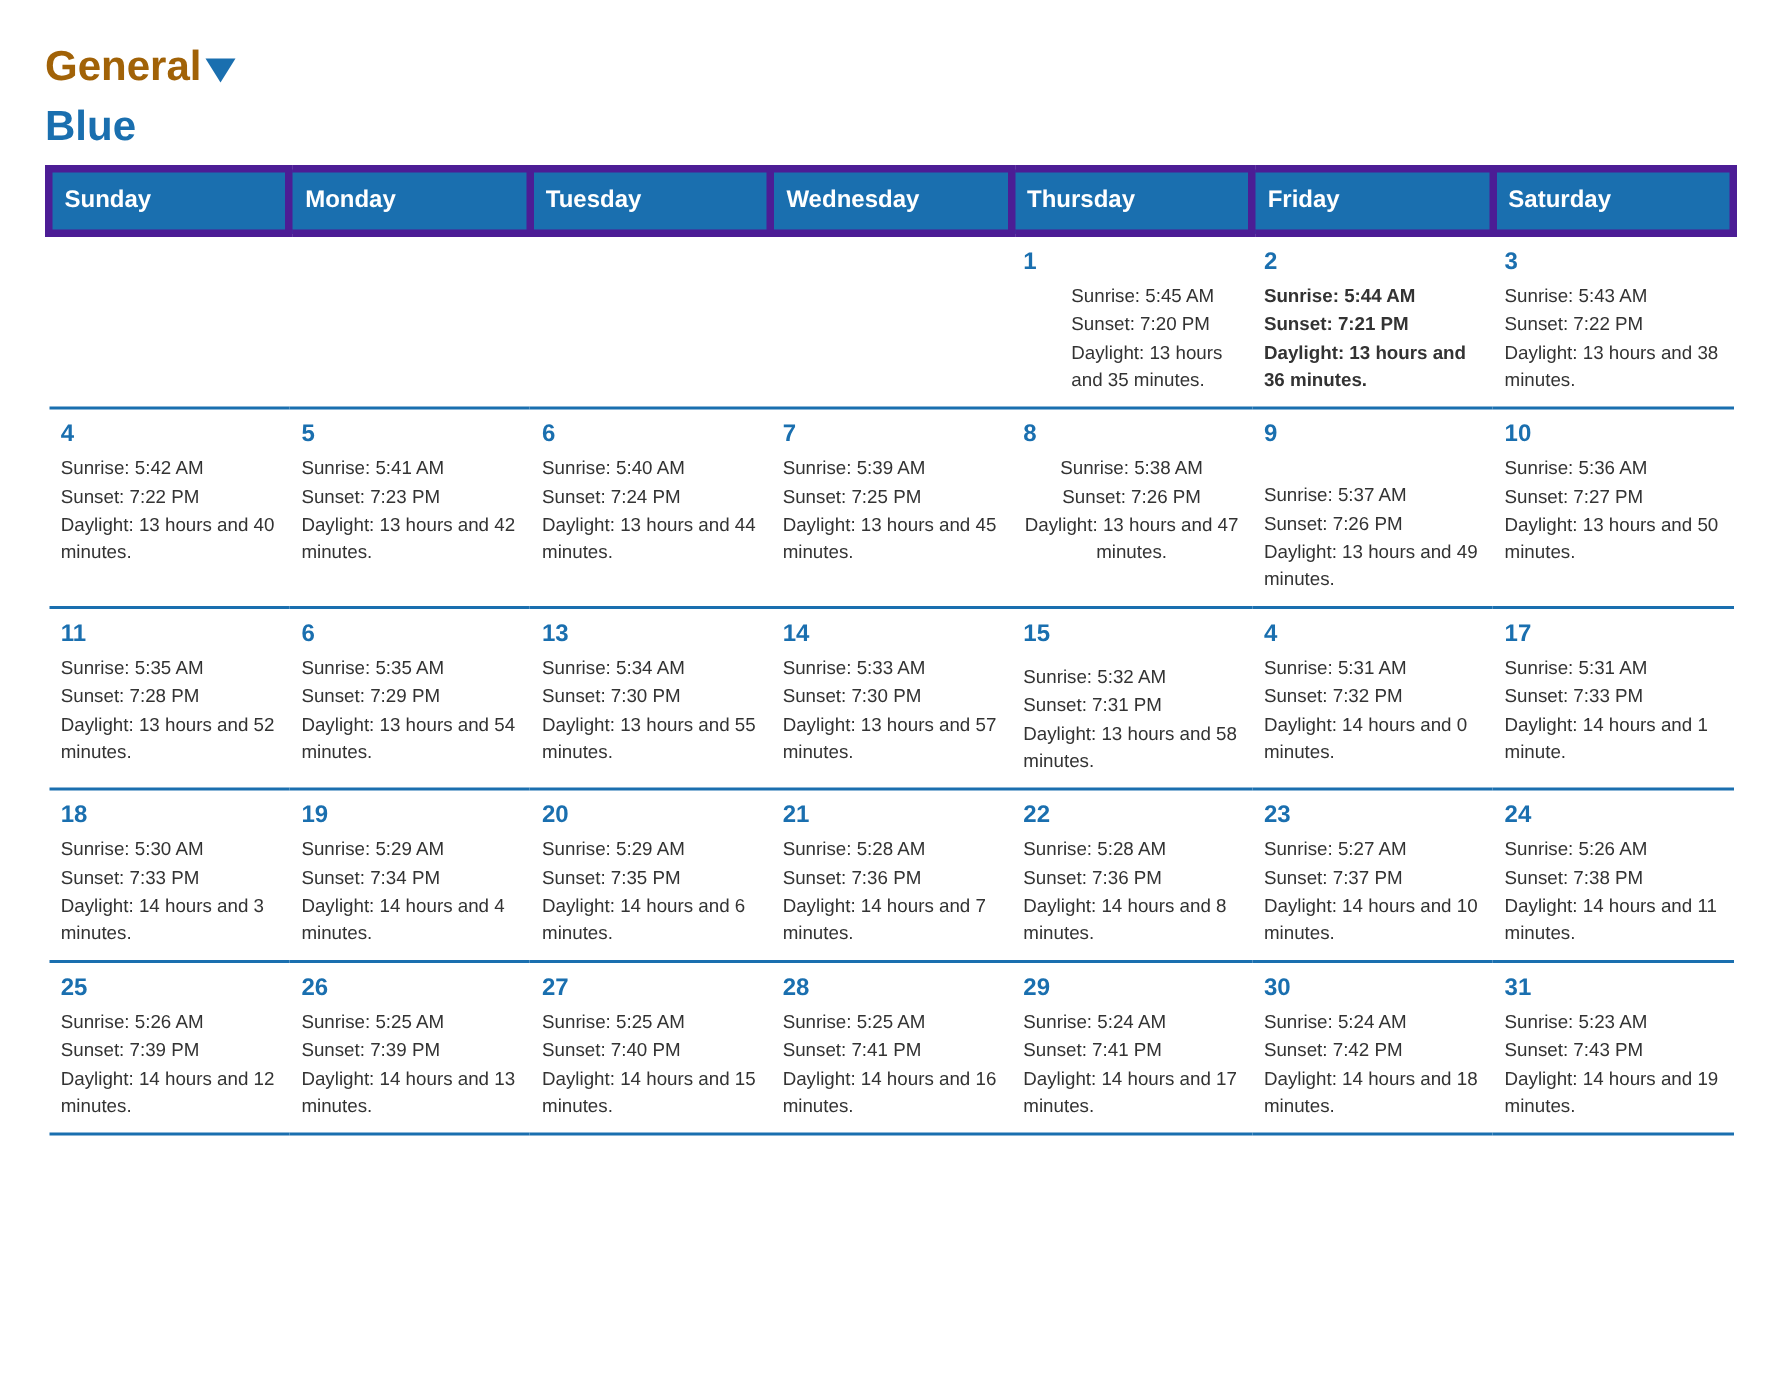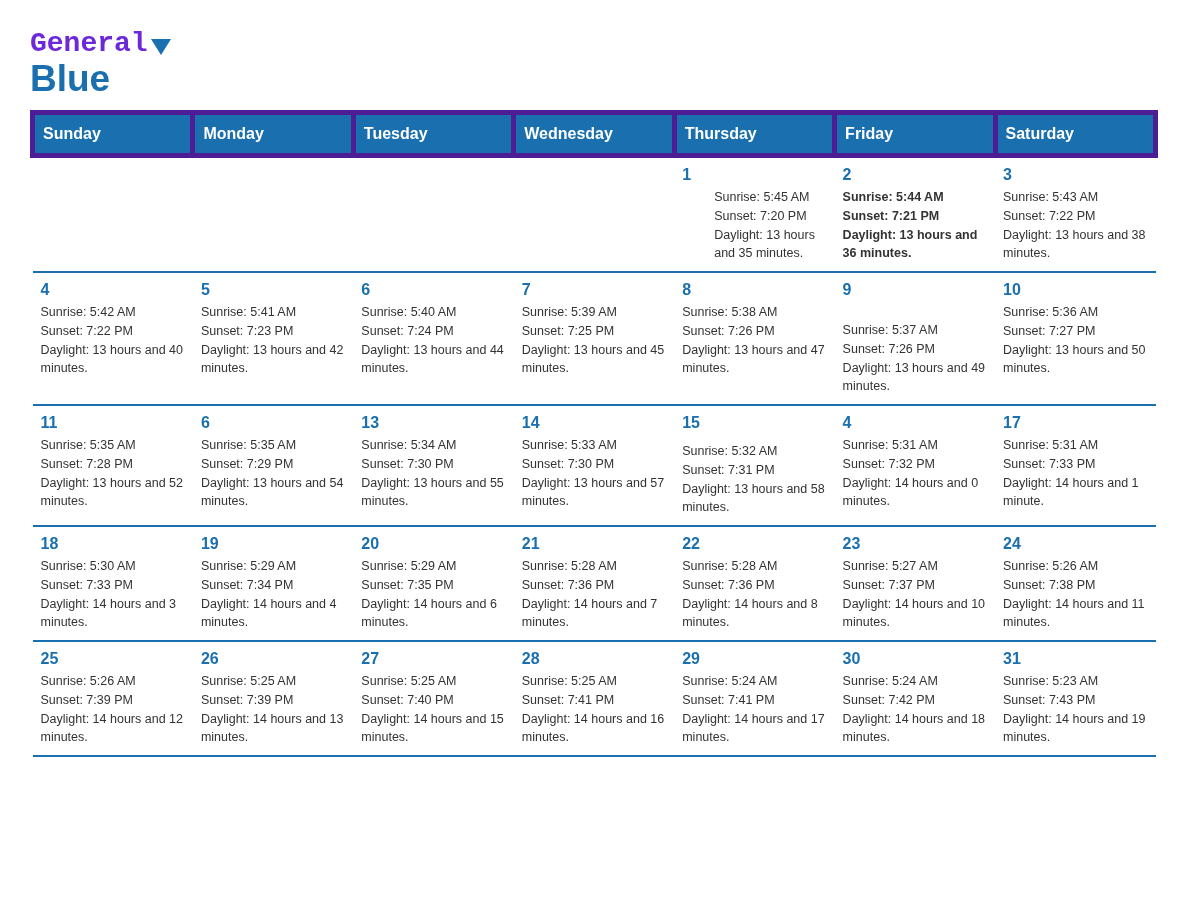--- a/index.html
+++ b/index.html
@@ -19,32 +19,32 @@
     }
     .logo {
       display: flex;
       flex-direction: column;
       align-items: flex-start;
       padding-top: 10px;
     }
     .logo-text {
       font-size: 28px;
       font-weight: bold;
-      color: #6d28d9;
+      color: #a16207;
       line-height: 1;
-      font-family: Liberation Mono, monospace;
     }
     .logo-line {
       display: flex;
       align-items: center;
     }
     .logo-blue {
       color: #1a6faf;
-      font-size: 37px;
-      font-weight: bold;
+      font-size: 28px;
+      font-weight: bold;
+      margin-top: 10px;
     }
     .title-block {
       text-align: right;
     }
     .month-title {
       font-size: 52px;
       font-weight: bold;
       color: #333;
       line-height: 1.1;
     }
@@ -172,21 +172,21 @@
 Daylight: 13 hours and 44 minutes.</div>
         </td>
         <td>
           <span class="day-number">7</span>
           <div class="day-info" style="white-space: pre-line;">Sunrise: 5:39 AM
 Sunset: 7:25 PM
 Daylight: 13 hours and 45 minutes.</div>
         </td>
         <td>
           <span class="day-number">8</span>
-          <div class="day-info" style="white-space: pre-line;">Sunrise: 5:38 AM
+          <div class="day-info" style="white-space: pre-line; text-align: center;">Sunrise: 5:38 AM
 Sunset: 7:26 PM
 Daylight: 13 hours and 47 minutes.</div>
         </td>
         <td>
           <span class="day-number">9</span>
           <div class="day-info" style="white-space: pre-line; margin-top: 22px;">Sunrise: 5:37 AM
 Sunset: 7:26 PM
 Daylight: 13 hours and 49 minutes.</div>
         </td>
         <td>

